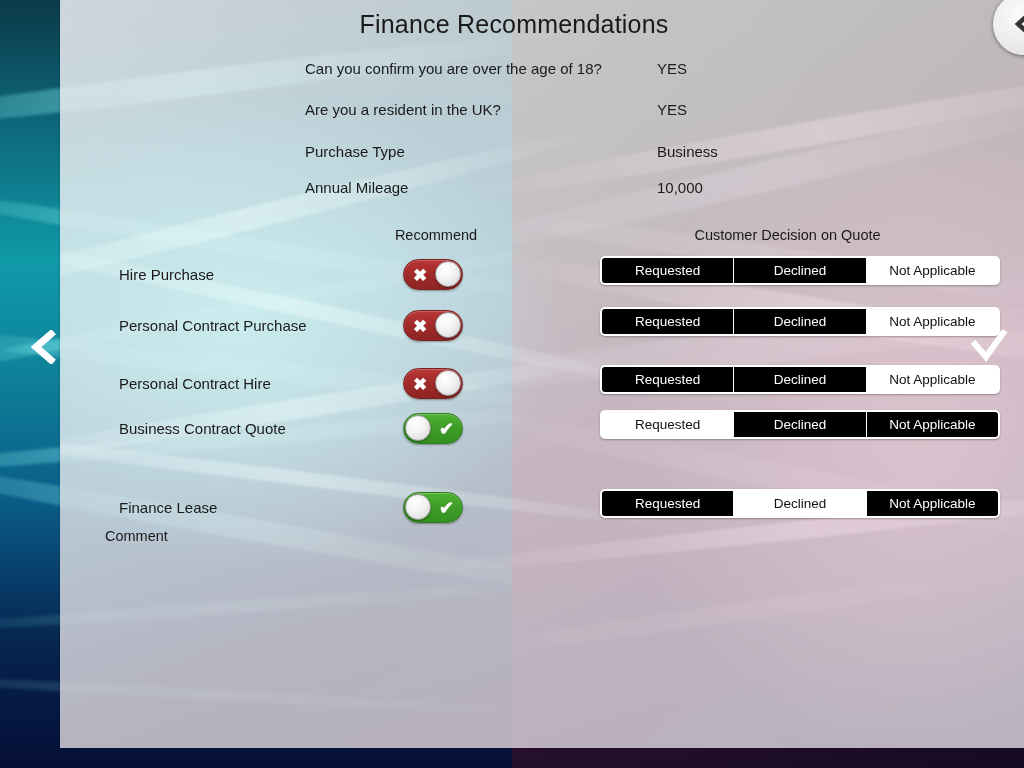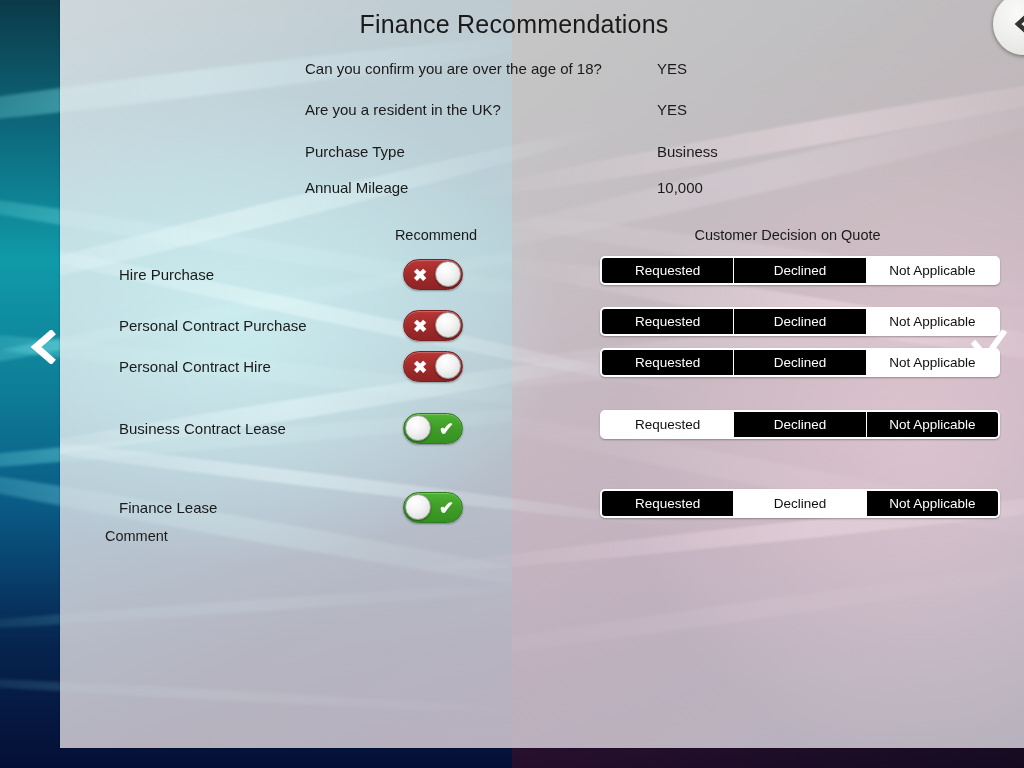--- a/index.html
+++ b/index.html
@@ -344,35 +344,35 @@
         <span class="glyph">✖</span>
         <span class="knob"></span>
       </div>
       <div class="segmented">
         <div class="segment unsel">Requested</div>
         <div class="segment unsel">Declined</div>
         <div class="segment sel">Not Applicable</div>
       </div>
     </div>
 
-    <div class="product-row" style="top:348px;padding-left:42px;">
+    <div class="product-row" style="top:365px;padding-left:42px;">
       <span class="product-label">Personal Contract Hire</span>
       <div class="toggle off">
         <span class="glyph">✖</span>
         <span class="knob"></span>
       </div>
       <div class="segmented">
         <div class="segment unsel">Requested</div>
         <div class="segment unsel">Declined</div>
         <div class="segment sel">Not Applicable</div>
       </div>
     </div>
 
     <div class="product-row" style="top:410px;">
-      <span class="product-label">Business Contract Lease</span>
+      <span class="product-label">Business Contract Quote</span>
       <div class="toggle on">
         <span class="glyph">✔</span>
         <span class="knob"></span>
       </div>
       <div class="segmented">
         <div class="segment sel">Requested</div>
         <div class="segment unsel">Declined</div>
         <div class="segment unsel">Not Applicable</div>
       </div>
     </div>

